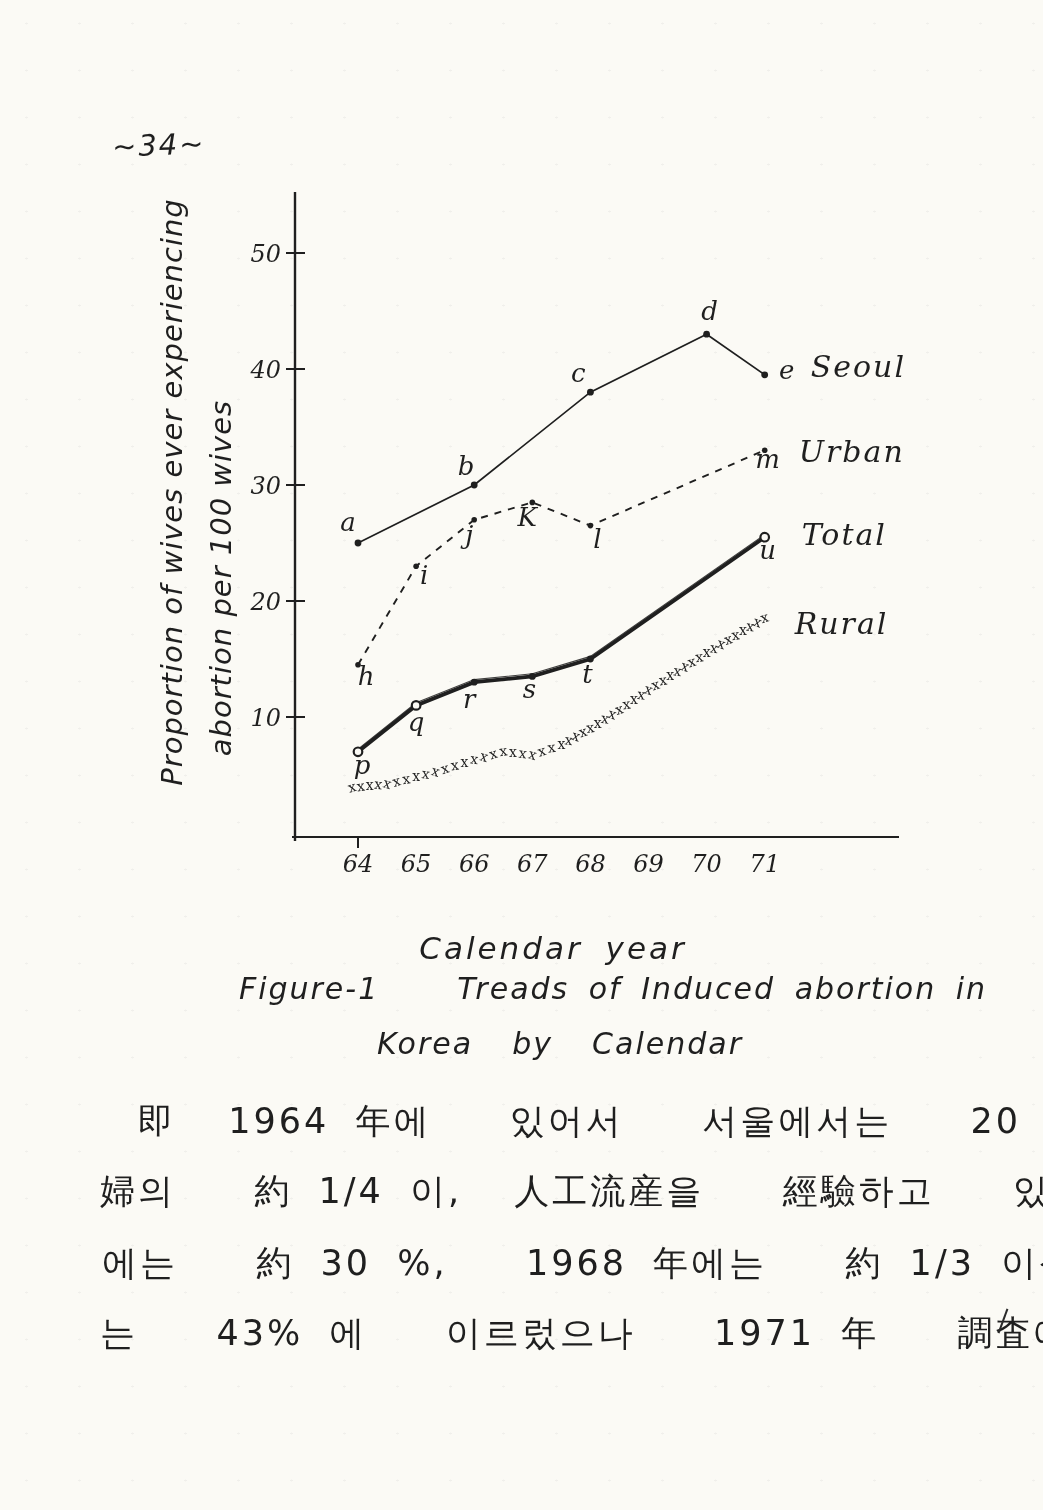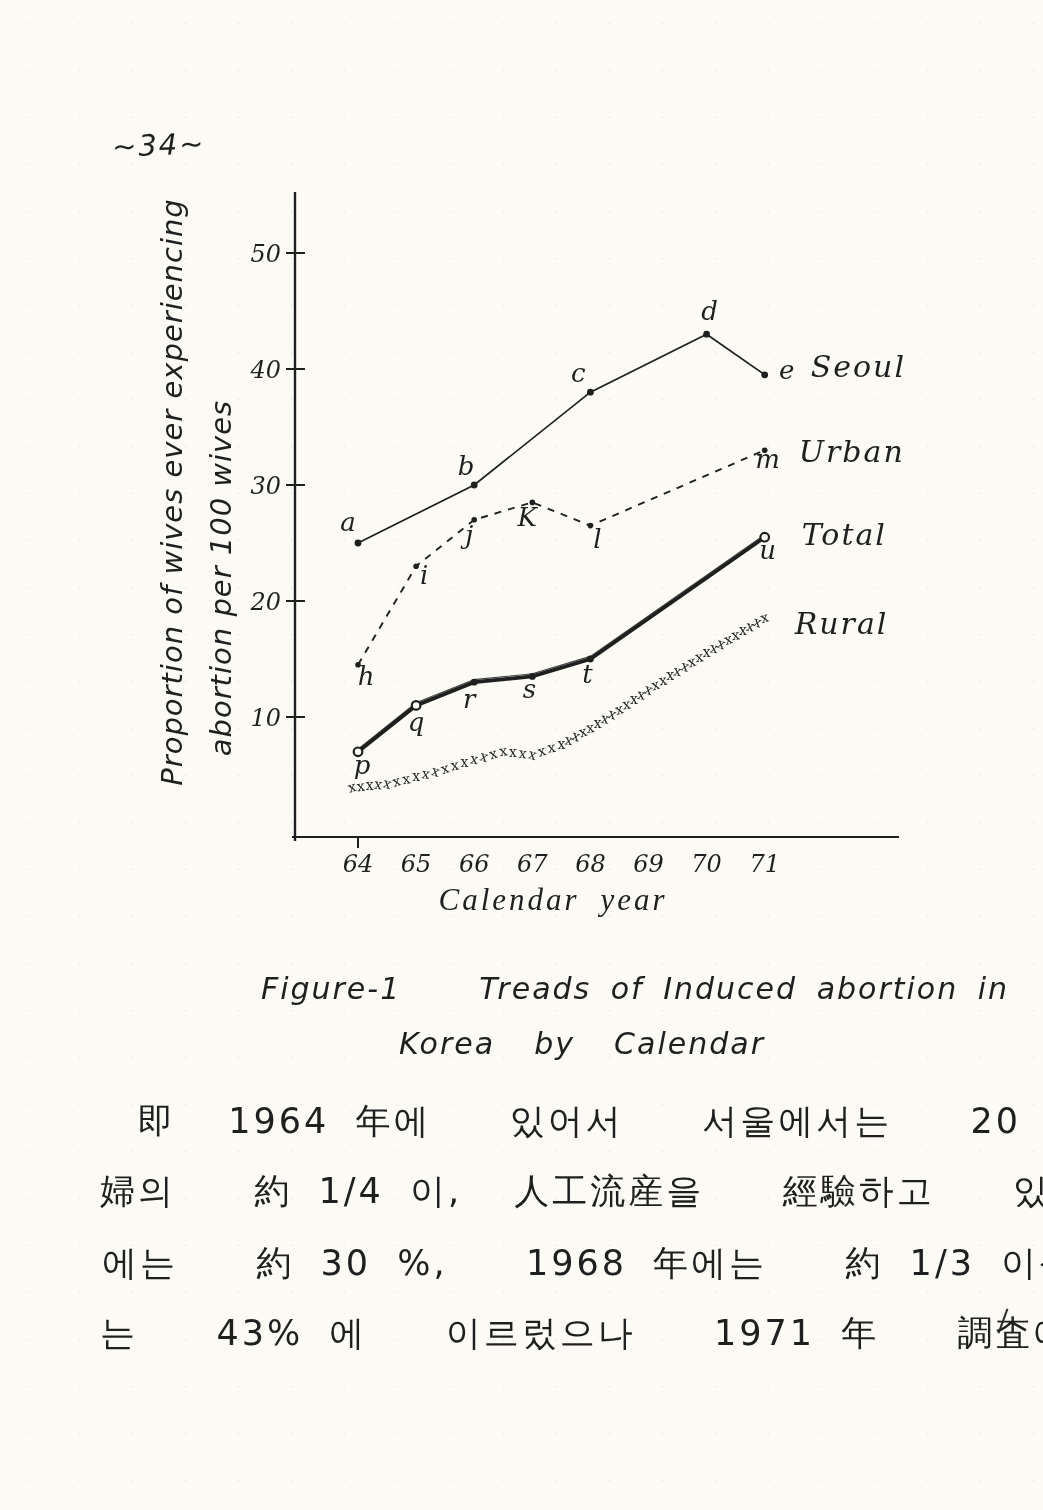--- a/index.html
+++ b/index.html
@@ -10,22 +10,22 @@
     background-size:53px 47px;
     font-family:"DejaVu Sans","Liberation Sans",sans-serif;
     color:#1f1f1f;
   }
   .abs{position:absolute;white-space:pre;}
   .hand{font-style:italic;}
   .pagenum{left:112px;top:128px;font-size:29px;transform:rotate(-2deg);letter-spacing:2px;}
   .ylab{transform:translate(-50%,-50%) rotate(-90deg);font-size:29px;letter-spacing:1px;}
   #ylabel1{left:172px;top:492px;}
   #ylabel2{left:221px;top:578px;}
-  .xtitle{left:553px;top:900px;transform:translate(-50%,-50%);font-size:31px;letter-spacing:3px;word-spacing:10px;font-family:Liberation Serif, serif;}
-  .cap{transform:translate(-50%,-50%);font-size:30px;letter-spacing:2px;word-spacing:8px;margin-left:22px;}
+  .xtitle{left:553px;top:948px;transform:translate(-50%,-50%);font-size:31px;letter-spacing:3px;word-spacing:10px;}
+  .cap{transform:translate(-50%,-50%);font-size:30px;letter-spacing:2px;word-spacing:8px;}
   #cap1{left:613px;top:988px;}
   #cap2{left:560px;top:1043px;}
   .bodyline{font-size:35px;letter-spacing:3px;word-spacing:12px;font-style:normal;
     font-family:"DejaVu Sans","Liberation Sans",sans-serif;}
   #bl0{left:138px;top:1098px;}
   #bl1{left:100px;top:1168px;}
   #bl2{left:102px;top:1240px;}
   #bl3{left:100px;top:1310px;}
   .stray{left:1002px;top:1308px;width:2px;height:26px;background:#2a2a2a;transform:rotate(20deg);}
   svg{position:absolute;left:0;top:0;}

